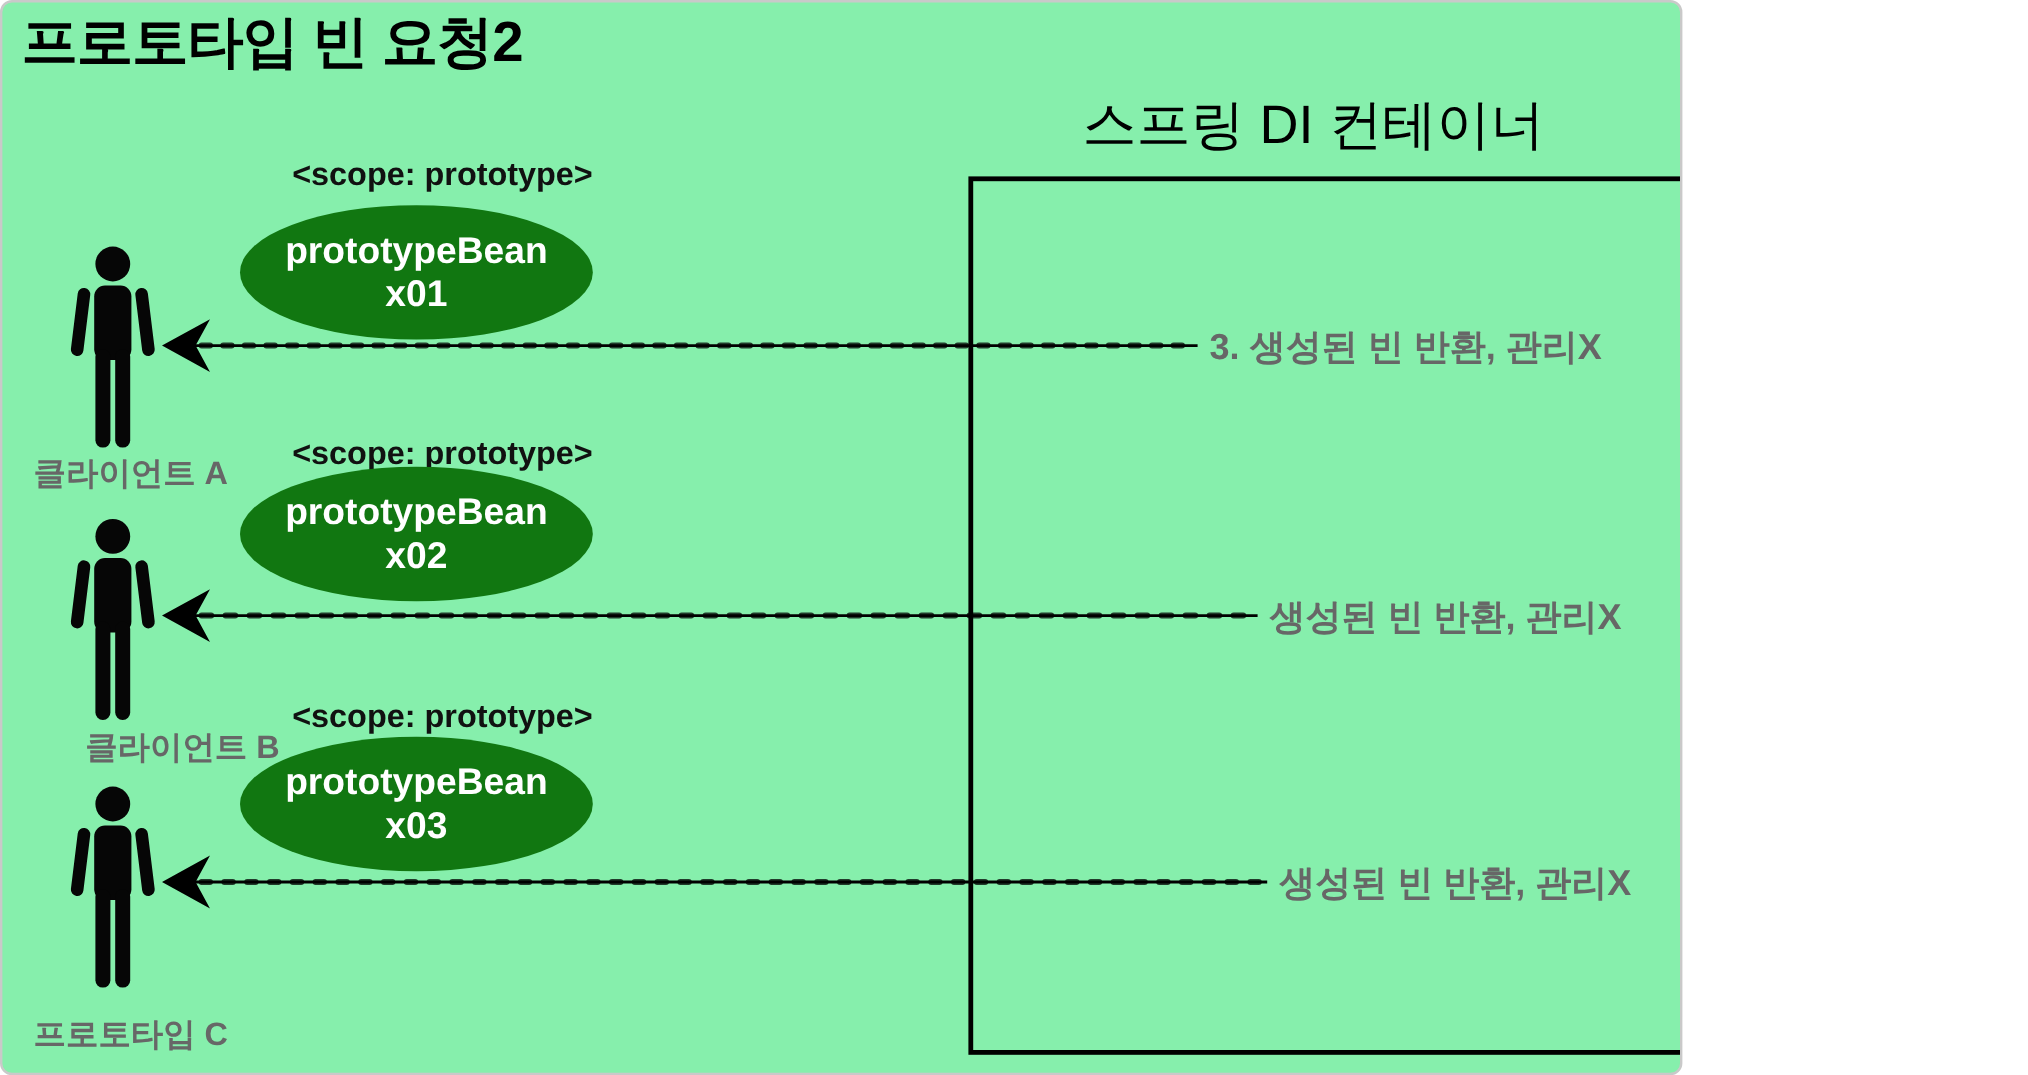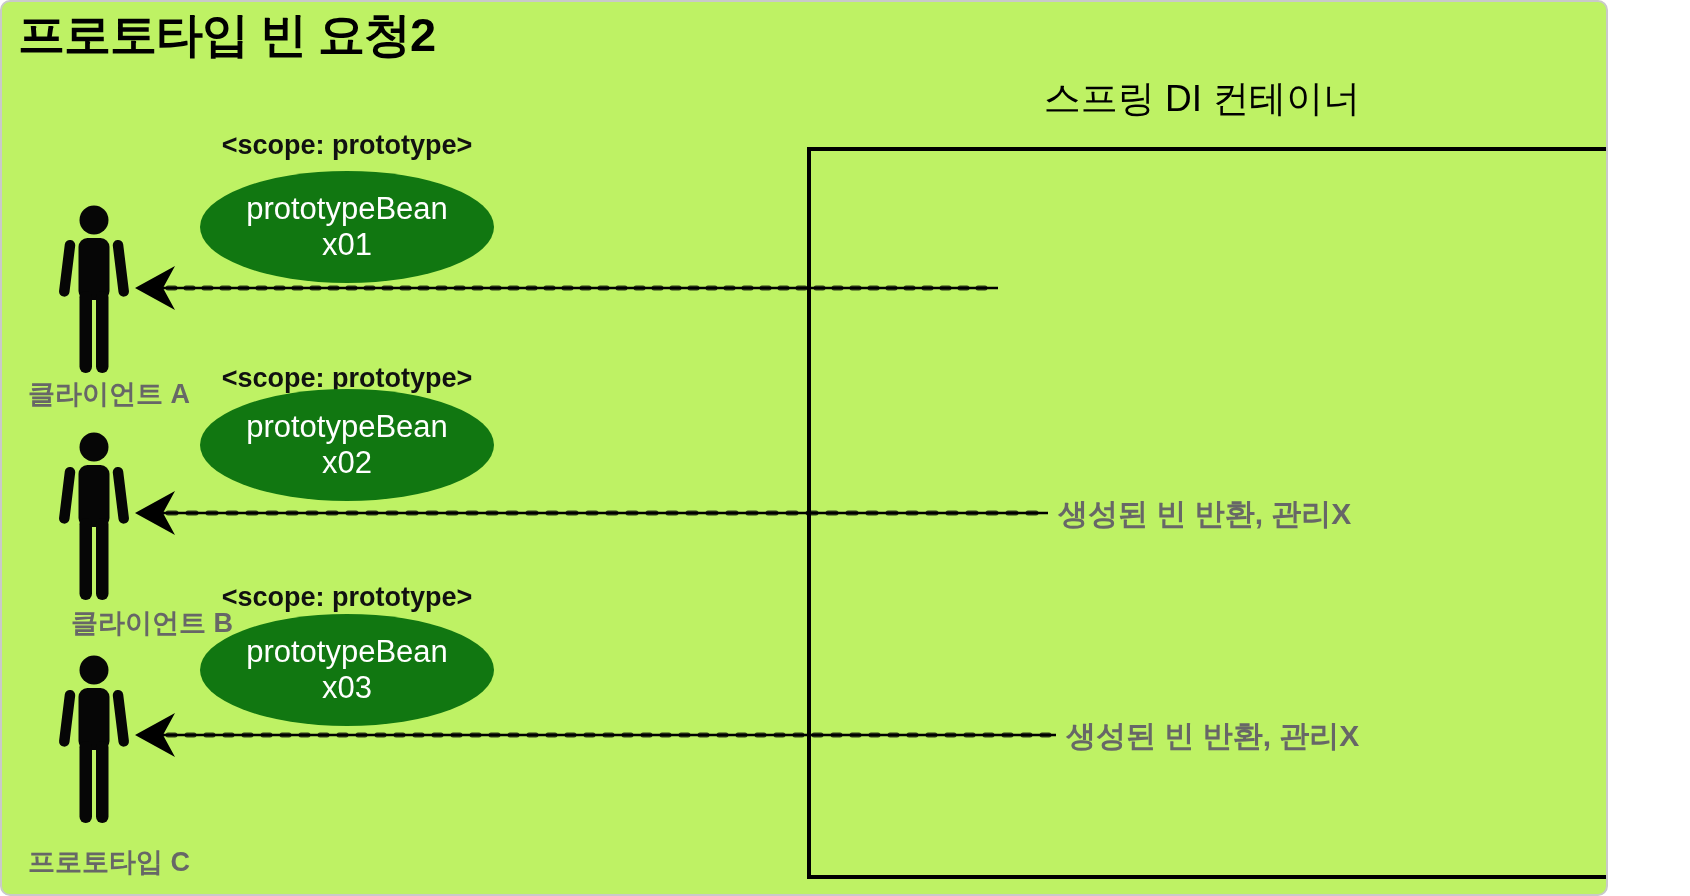--- a/index.html
+++ b/index.html
@@ -1,40 +1,40 @@
 <!DOCTYPE html>
 <html><head>
 <meta charset="utf-8">
 <style>
   html,body{margin:0;padding:0;background:#ffffff;}
   body{font-family:"Liberation Sans","DejaVu Sans",sans-serif;}
   .canvas{
-    position:relative;width:1608px;height:896px;background:#bef264;
+    position:relative;width:1402px;height:896px;background:#86efac;
     border:2px solid #c9c9c9;border-radius:10px;box-sizing:border-box;overflow:hidden;
   }
   .main-title{
     position:absolute;left:16px;top:2px;font-size:47px;font-weight:800;color:#000;
     letter-spacing:-1px;white-space:nowrap;
   }
   .container-title{
-    position:absolute;left:900px;top:72px;width:600px;text-align:center;
-    font-size:37px;font-weight:400;color:#000;white-space:nowrap;
+    position:absolute;left:900px;top:72px;width:600px;
+    font-size:45px;font-weight:400;color:#000;white-space:nowrap;
   }
   .container-box{
     position:absolute;left:805px;top:145px;width:866px;height:732px;
     border:4px solid #000;box-sizing:border-box;background:transparent;
   }
   .scope-label{
-    position:absolute;left:198px;width:294px;text-align:center;
+    position:absolute;left:198px;width:294px;text-align:right;
     font-size:27px;font-weight:700;color:#111;white-space:nowrap;
   }
   .bean-ellipse{
     position:absolute;left:198px;width:294px;height:112px;border-radius:50%;
     background:#117711;display:flex;flex-direction:column;align-items:center;justify-content:center;
-    color:#fff;font-weight:400;font-size:31px;line-height:1.15;
+    color:#fff;font-weight:700;font-size:31px;line-height:1.15;
   }
   .client-label{
     position:absolute;left:26px;font-size:27px;font-weight:700;color:#676767;white-space:nowrap;text-align:right;
   }
   .arrow-label{
     position:absolute;font-size:30px;font-weight:700;color:#676767;white-space:nowrap;
   }
   .person{position:absolute;left:56px;width:72px;height:170px;}
   .arrow-layer{position:absolute;left:0;top:0;width:1690px;height:896px;z-index:5;pointer-events:none;}
 </style>
@@ -58,20 +58,21 @@
     <g fill="#060606">
       <circle cx="36" cy="15" r="14.5"></circle>
       <rect x="20.5" y="33" width="31" height="62" rx="9"></rect>
       <rect x="7" y="35" width="10.5" height="57" rx="5.2" transform="rotate(7 12.2 38)"></rect>
       <rect x="54.5" y="35" width="10.5" height="57" rx="5.2" transform="rotate(-7 59.8 38)"></rect>
       <rect x="21.5" y="86" width="12.5" height="82" rx="6.2"></rect>
       <rect x="38" y="86" width="12.5" height="82" rx="6.2"></rect>
     </g>
   </svg>
   <div class="client-label" style="top:374px;">클라이언트 A</div>
+  <div class="arrow-label" style="left:1006px;top:267px;">3. 생성된 빈 반환, 관리X</div>
 
   <div class="scope-label" style="top:361px;">&lt;scope: prototype&gt;</div>
   <div class="bean-ellipse" style="top:387px;">
     <div>prototypeBean</div>
     <div>x02</div>
   </div>
   <svg class="person" style="top:430px;" viewBox="0 0 72 170">
     <g fill="#060606">
       <circle cx="36" cy="15" r="14.5"></circle>
       <rect x="20.5" y="33" width="31" height="62" rx="9"></rect>

